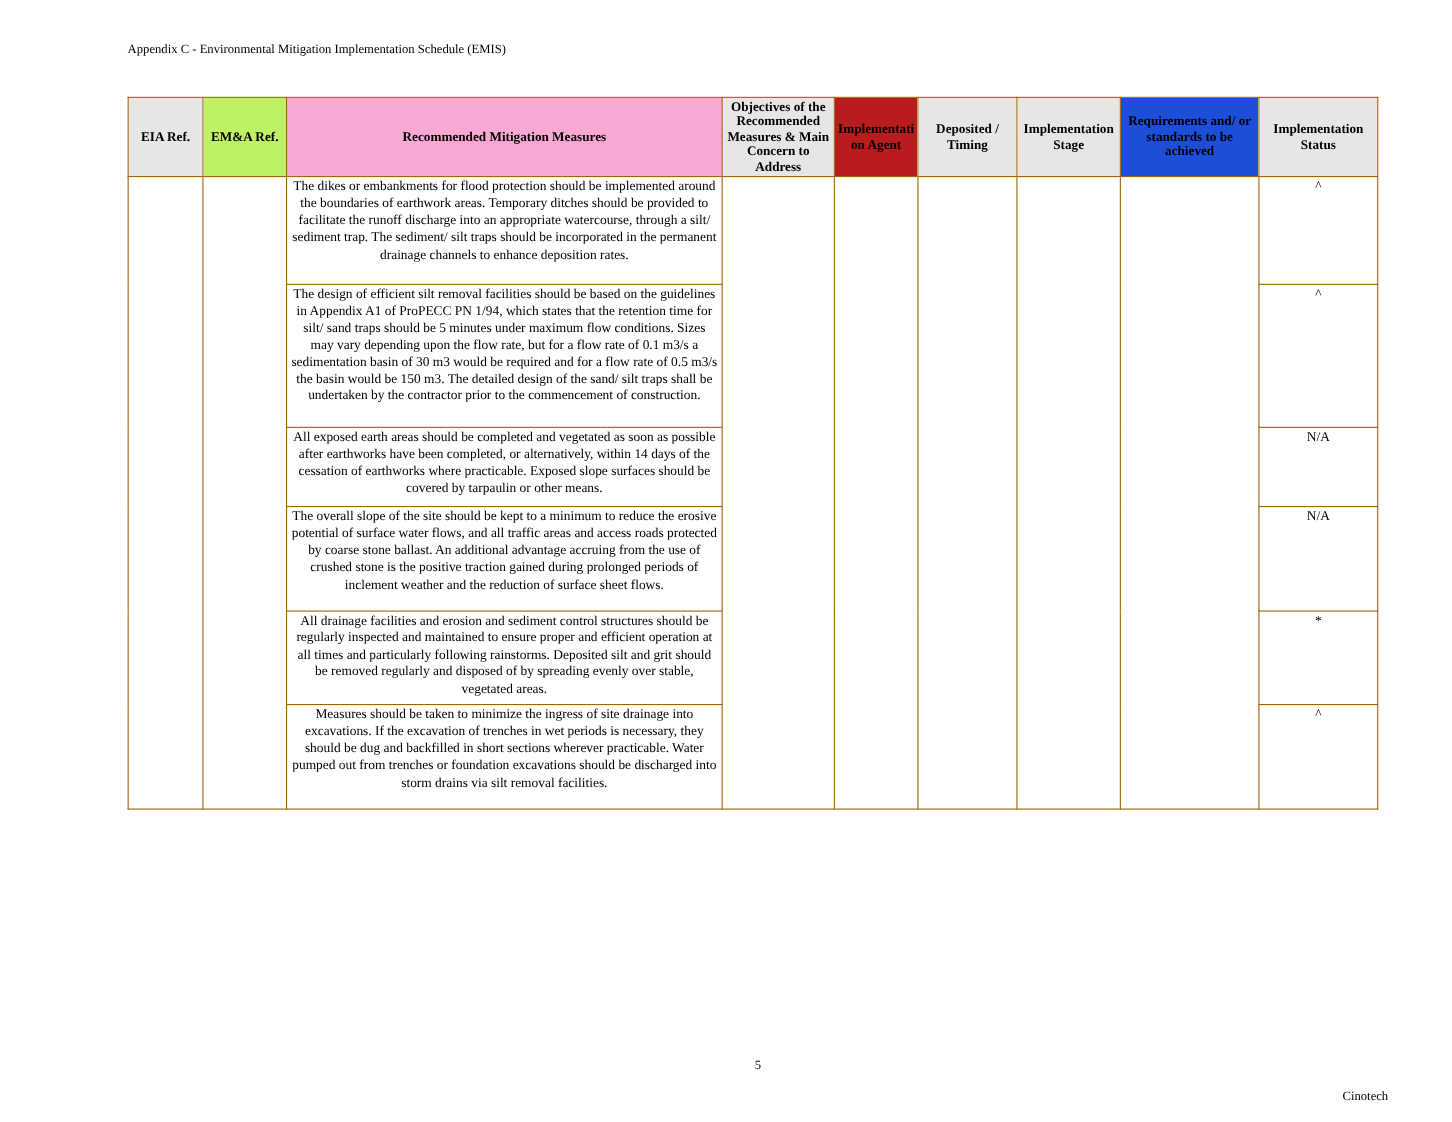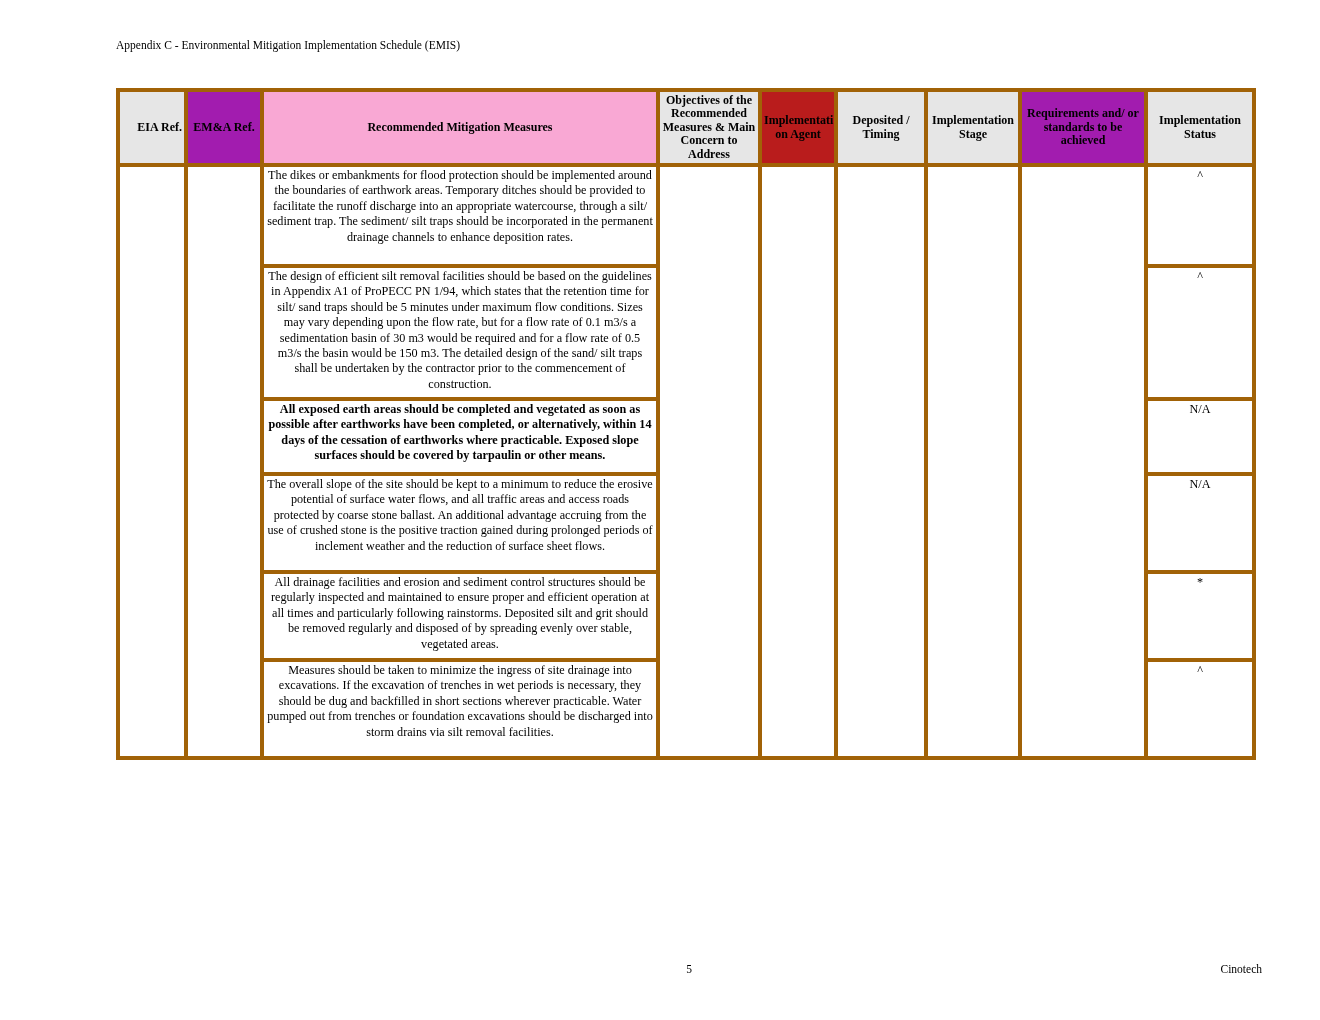--- a/index.html
+++ b/index.html
@@ -26,21 +26,21 @@
   }
   table.emis {
     position: absolute;
     left: 87px;
     top: 88px;
     border-collapse: collapse;
     table-layout: fixed;
     width: 1136px;
   }
   table.emis th, table.emis td {
-    border: 4px solid #a16207;
+    border: 1px solid #a16207;
     overflow: hidden;
   }
   table.emis th {
     background: #e6e6e6;
     font-weight: bold;
     font-size: 12px;
     line-height: 13.4px;
     text-align: center;
     vertical-align: middle;
     white-space: pre-line;
@@ -52,35 +52,35 @@
     font-size: 12.2px;
     line-height: 15.4px;
     padding: 1px 3px 2px 3px;
     background: #ffffff;
   }
   td.measure { text-align: center; }
   td.status  { text-align: center; font-size: 12px; }
   td.merged  { }
   tbody tr:nth-child(1) td.measure { height: 94px; }
   tbody tr:nth-child(2) td.measure { height: 126px; }
-  tbody tr:nth-child(3) td.measure { height: 68px; font-weight: bold; }
+  tbody tr:nth-child(3) td.measure { height: 68px; }
   tbody tr:nth-child(4) td.measure { height: 91px; }
   tbody tr:nth-child(5) td.measure { height: 81px; }
   tbody tr:nth-child(6) td.measure { height: 91px; }
   .footer-page-number {
     position: absolute;
     top: 963px;
     left: 0;
     width: 100%;
     text-align: center;
     font-size: 11.5px;
   }
   .footer-company {
     position: absolute;
-    top: 963px;
+    top: 991px;
     right: 87px;
     font-size: 11.5px;
   }
 </style>
 </head>
 <body>
 
 <div class="page">
 
   <div class="doc-title">Appendix C - Environmental Mitigation Implementation Schedule (EMIS)</div>
@@ -92,35 +92,35 @@
       <col style="width:396px">
       <col style="width:102px">
       <col style="width:76px">
       <col style="width:90px">
       <col style="width:94px">
       <col style="width:126px">
       <col style="width:108px">
     </colgroup>
     <thead>
       <tr>
-        <th style="background: rgb(230, 230, 230); text-align: right;">EIA Ref.</th>
-        <th style="background: #a21caf;">EM&amp;A Ref.</th>
+        <th style="background: rgb(230, 230, 230);">EIA Ref.</th>
+        <th style="background: #bef264;">EM&amp;A Ref.</th>
         <th style="background: #f9a8d4;">Recommended Mitigation Measures</th>
         <th style="background: rgb(230, 230, 230);">Objectives of the
 Recommended
 Measures &amp; Main
 Concern to
 Address</th>
         <th style="background: #b91c1c;">Implementati
 on Agent</th>
         <th style="background: rgb(230, 230, 230);">Deposited /
 Timing</th>
         <th style="background: rgb(230, 230, 230);">Implementation
 Stage</th>
-        <th style="background: #a21caf;">Requirements and/ or
+        <th style="background: #1d4ed8;">Requirements and/ or
 standards to be
 achieved</th>
         <th style="background: rgb(230, 230, 230);">Implementation
 Status</th>
       </tr>
     </thead>
     <tbody>
       <tr>
         <td class="merged" rowspan="6"></td>
         <td class="merged" rowspan="6"></td>

